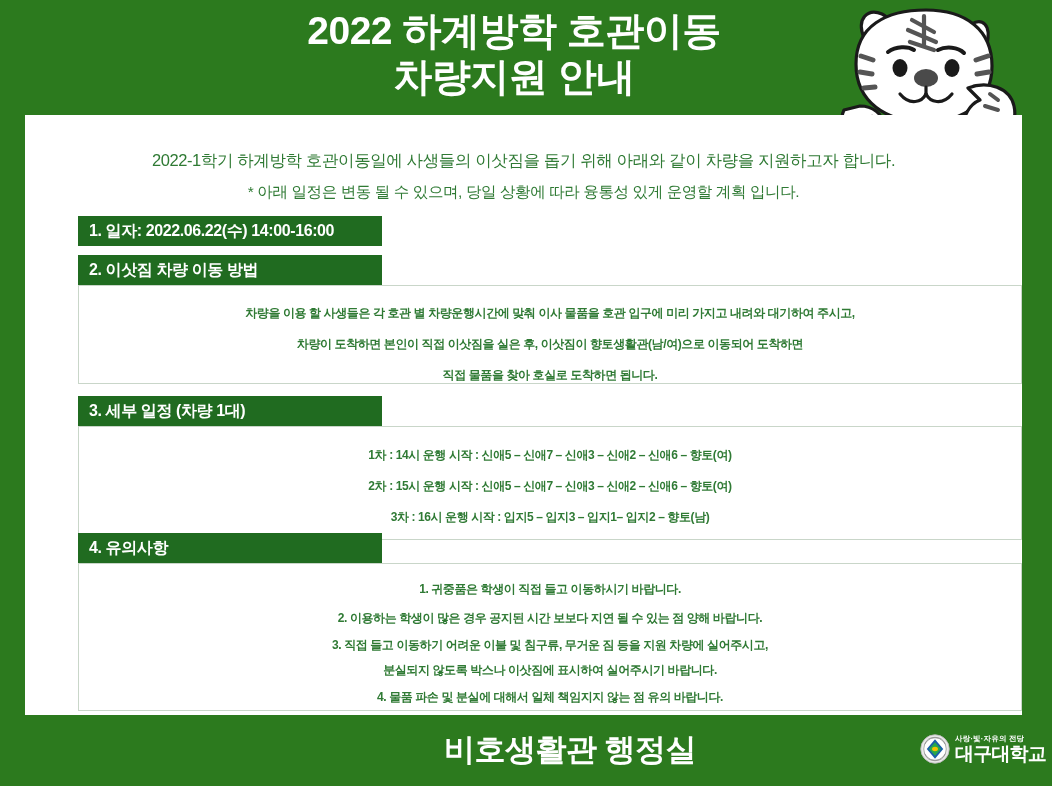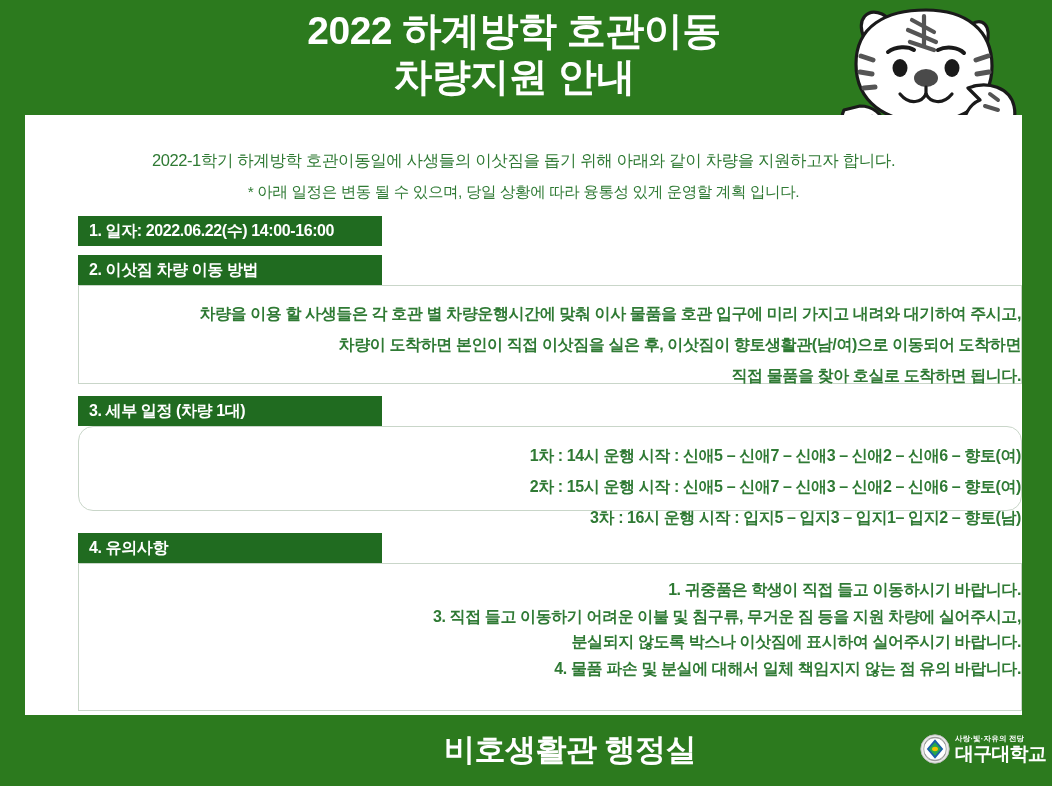--- a/index.html
+++ b/index.html
@@ -53,35 +53,35 @@
     letter-spacing:-0.4px; white-space:nowrap;
   }
 
   
   .sec-box {
     position:absolute; left:53px; width:944px;
     border:1px solid #c9d6c9;
     background:#ffffff;
   }
   .sec-box p {
-    text-align:right; color:#2f7a34;
-    font-size:16px; font-weight:700; letter-spacing:-0.4px;
+    text-align:center; color:#2f7a34;
+    font-size:12px; font-weight:700; letter-spacing:-0.4px;
     line-height:31px; white-space:nowrap;
   }
 
   
   #bar1 { top:101px; }
 
   
   #bar2 { top:140px; }
   #box2 { top:170px; height:99px; padding:12px 0 10px; }
 
   
   #bar3 { top:281px; }
-  #box3 { top:311px; height:85px; padding:13px 0 10px;border-radius:15px; }
+  #box3 { top:311px; height:114px; padding:13px 0 10px; }
 
   
   #bar4 { top:418px; }
   #box4 { top:448px; height:148px; padding:11px 0 8px; }
   #box4 p { line-height:29px; }
   #box4 p.tight { line-height:25px; }
 
   
   .footer {
     position:absolute; left:0; top:715px; width:1052px; height:71px;
@@ -206,20 +206,21 @@
   <div class="sec-bar" id="bar3">3. 세부 일정 (차량 1대)</div>
   <div class="sec-box" id="box3">
     <p>1차 : 14시 운행 시작 : 신애5 – 신애7 – 신애3 – 신애2 – 신애6 – 향토(여)</p>
     <p>2차 : 15시 운행 시작 : 신애5 – 신애7 – 신애3 – 신애2 – 신애6 – 향토(여)</p>
     <p>3차 : 16시 운행 시작 : 입지5 – 입지3 – 입지1– 입지2 – 향토(남)</p>
   </div>
 
   <div class="sec-bar" id="bar4">4. 유의사항</div>
   <div class="sec-box" id="box4">
     <p>1.  귀중품은 학생이 직접 들고 이동하시기 바랍니다.</p>
+    <p>2.  이용하는 학생이 많은 경우  공지된 시간 보보다 지연 될 수 있는 점 양해 바랍니다.</p>
     <p class="tight">3.  직접 들고 이동하기 어려운 이불 및 침구류, 무거운 짐 등을 지원 차량에 실어주시고,</p>
     <p class="tight">분실되지 않도록 박스나 이삿짐에 표시하여 실어주시기 바랍니다.</p>
     <p>4. 물품 파손 및 분실에 대해서 일체 책임지지 않는 점 유의 바랍니다.</p>
   </div>
 
 </div>
 
 <div class="footer">
   <div class="footer-title">비호생활관 행정실</div>
 

